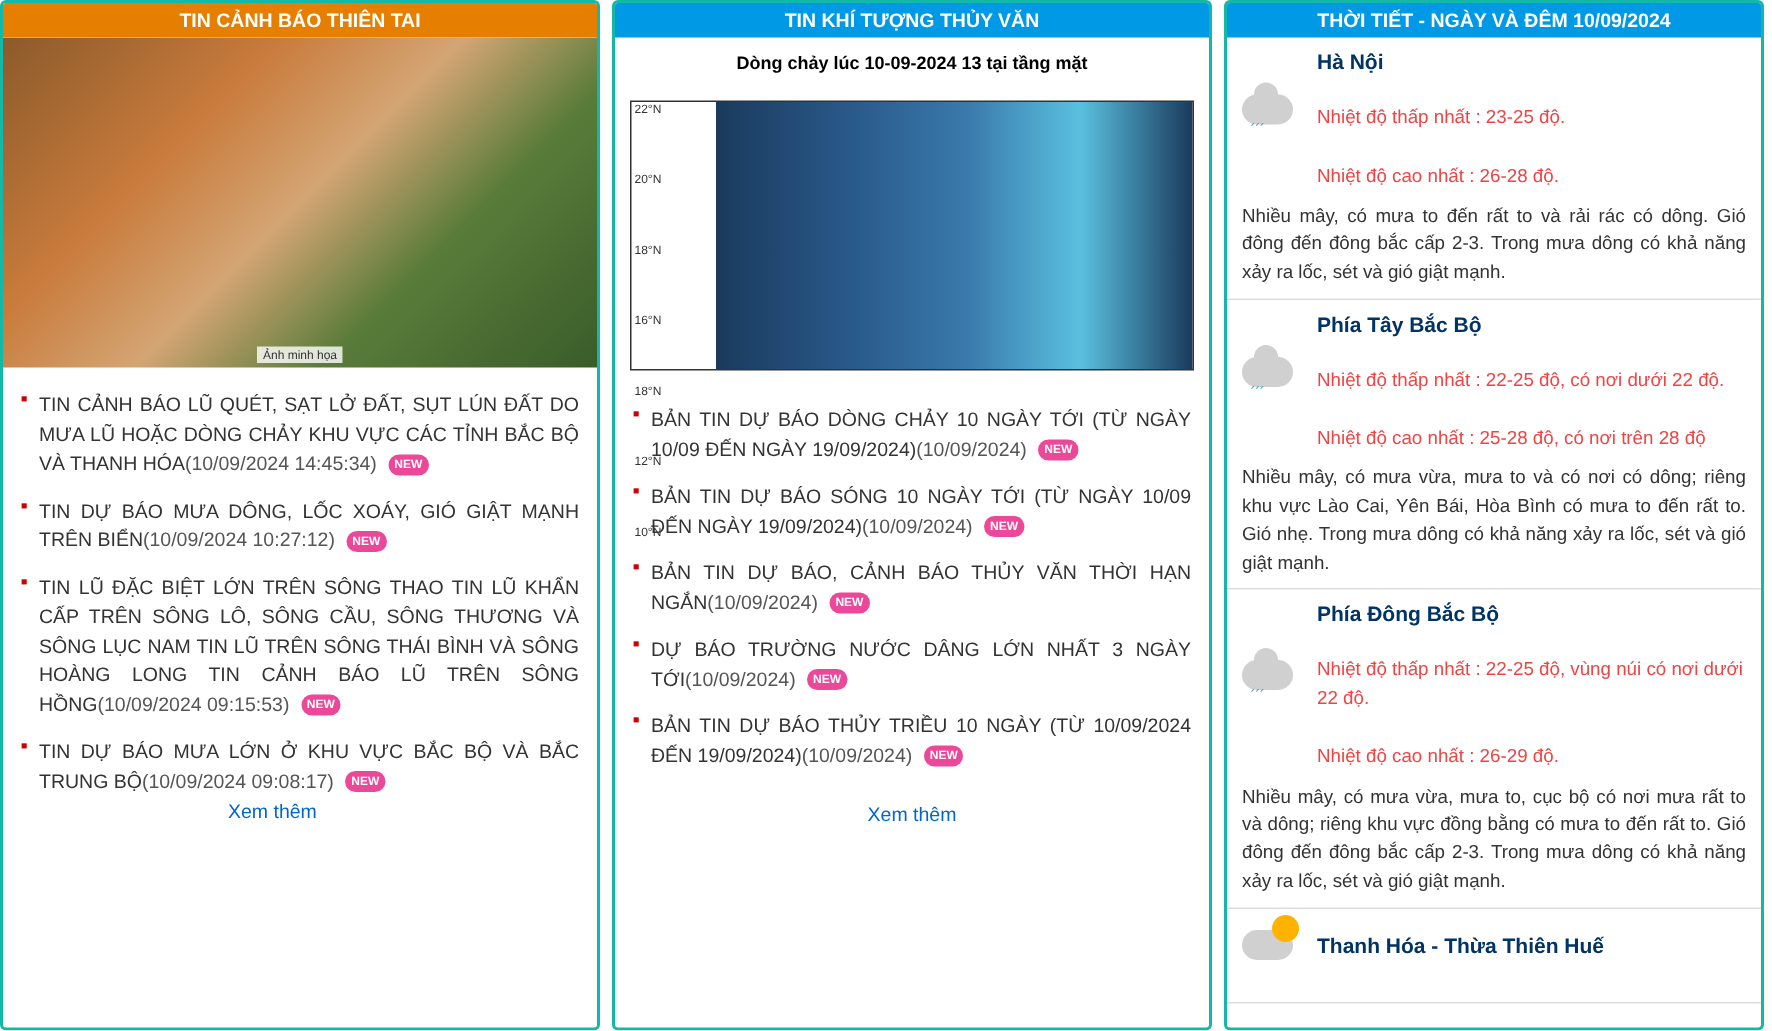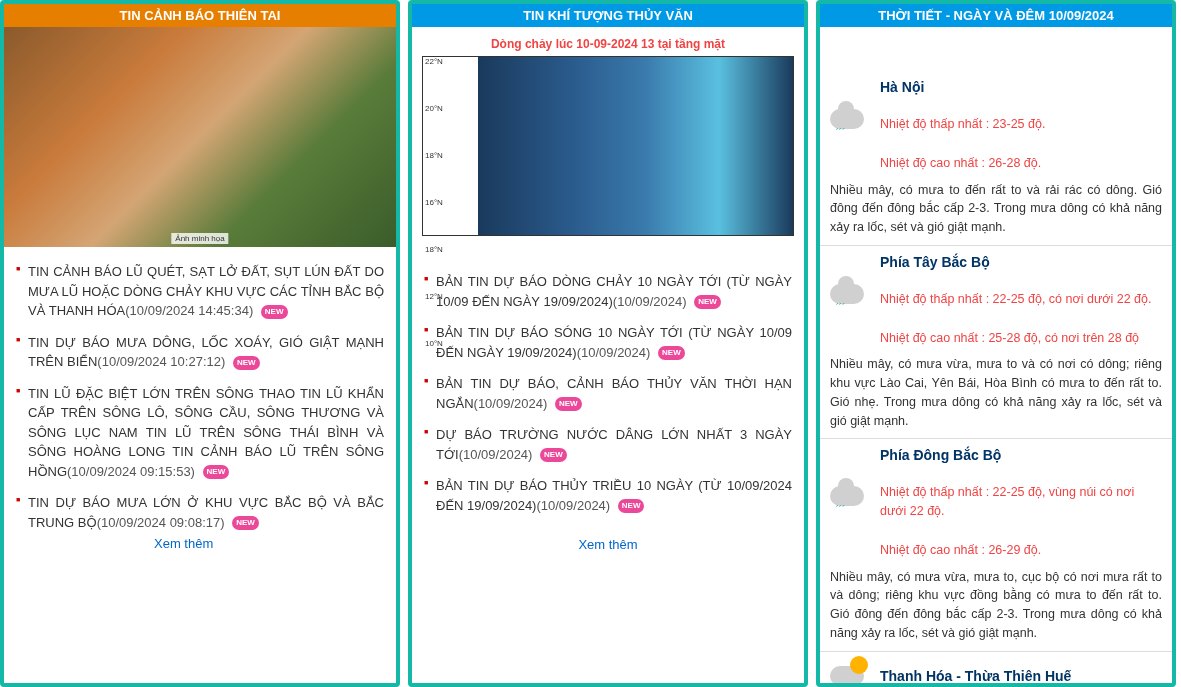--- a/index.html
+++ b/index.html
@@ -7,30 +7,30 @@
       font-family: Arial, sans-serif;
       background: #fff;
       display: flex;
       gap: 8px;
       padding: 0;
       width: 1181px;
       height: 687px;
       overflow: hidden;
     }
     .panel {
-      border: 4px solid #14b8a6;
+      border: 2px solid #14b8a6;
       background: #fff;
       display: flex;
       flex-direction: column;
       border-radius: 4px;
       overflow: hidden;
     }
     .panel-left { width: 400px; }
     .panel-mid { width: 400px; }
-    .panel-right { width: 360px; position: relative; gap: 44px; }
+    .panel-right { width: 360px; position: relative; }
     .panel-header {
       color: #fff;
       font-weight: bold;
       text-align: center;
       padding: 4px 0;
       font-size: 13px;
     }
     .header-orange { background: #e67e00; }
     .header-blue { background: #0099e5; }
     .panel-body {
@@ -61,22 +61,22 @@
     .chart-placeholder {
       width: 100%;
       height: 230px;
       padding: 10px;
       margin-bottom: 10px;
     }
     .chart-title {
       text-align: center;
       font-weight: bold;
       font-size: 12px;
-      color: #ef4444;
-      margin-bottom: 5px;
+      color: #000000;
+      margin-bottom: 18px;
     }
     .chart-map {
       width: 100%;
       height: 180px;
       background: linear-gradient(90deg, #fff 0%, #fff 15%, #1a3a5c 15%, #2a5a8c 40%, #3a7aac 60%, #5ac0e0 80%, #1a3a5c 100%);
       border: 1px solid #333;
       position: relative;
     }
     .chart-axis-y {
       position: absolute;

